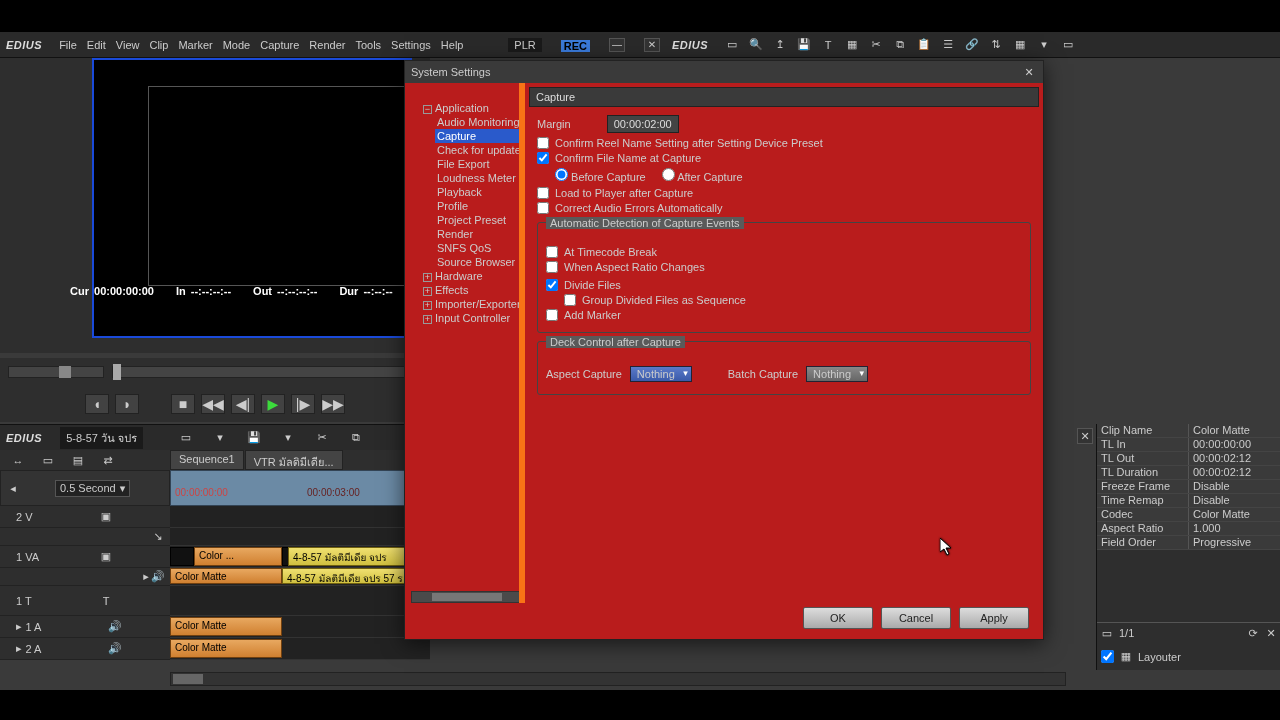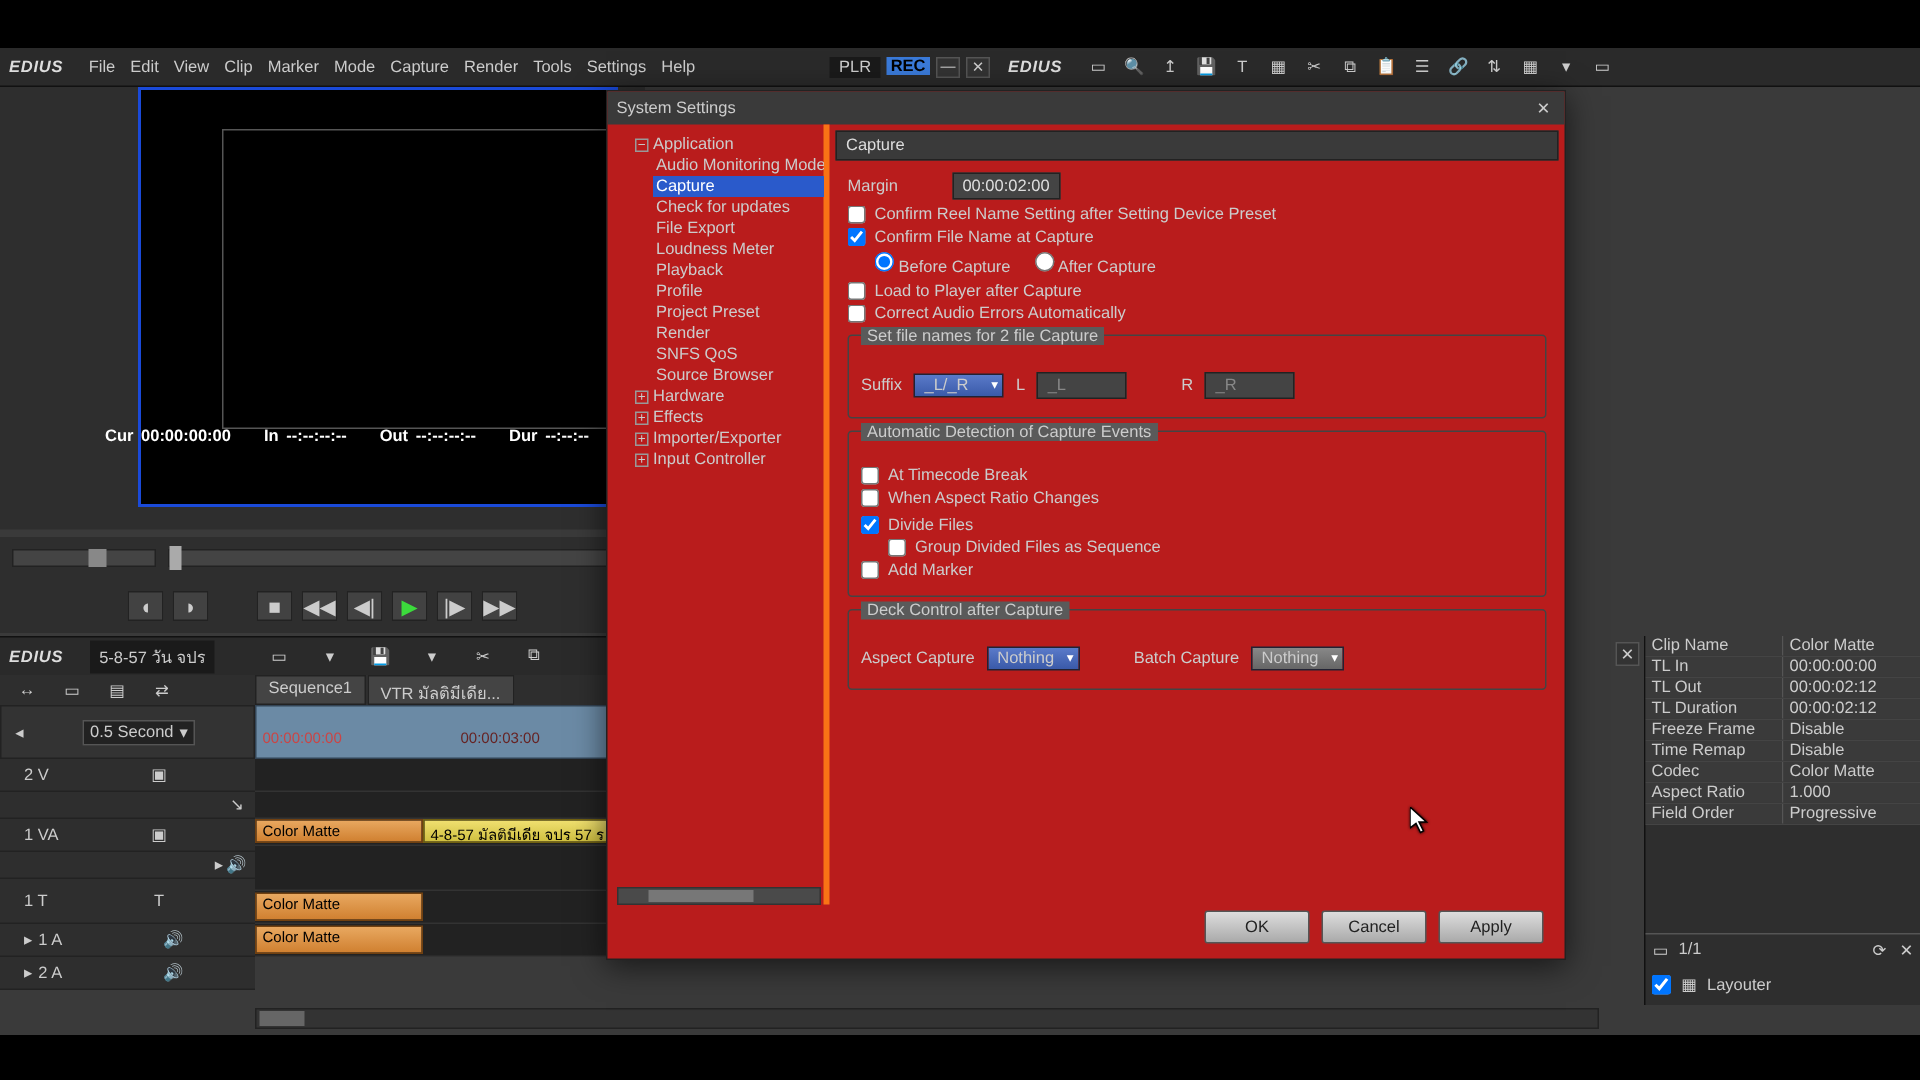--- a/index.html
+++ b/index.html
@@ -5,21 +5,21 @@
 * { box-sizing: border-box; margin: 0; padding: 0; font-family: Tahoma, Arial, sans-serif; font-size: 11px; color: #ccc; }
 body { background: #000; width: 1280px; height: 720px; overflow: hidden; position: relative; }
 .app-bg { position: absolute; top: 0; left: 0; width: 1280px; height: 720px; background: #3a3a3a; }
 
 
 .topbar { display:flex; align-items:center; height:26px; background:#2a2a2a; border-bottom:1px solid #111; padding:0 6px; }
 .topbar.left { position:absolute; top:32px; left:0; width:666px; }
 .topbar.right { position:absolute; top:32px; left:666px; width:614px; }
 .brand { font-weight:bold; color:#ddd; margin-right:12px; letter-spacing:0.5px; font-style:italic; }
 .menu-item { margin:0 5px; cursor:pointer; color:#ccc; }
-.titlebar-right { margin-left:auto; display:flex; align-items:flex-start; gap:4px; }
+.titlebar-right { margin-left:auto; display:flex; align-items:flex-end; gap:19px; }
 .pill { background:#1a1a1a; padding:1px 6px; }
 .rec { background:#3a7ad9; color:#000; padding:0 3px; font-weight:bold; }
 .win-btn { width:16px; height:14px; background:#333; border:1px solid #555; display:flex; align-items:center; justify-content:center; cursor:pointer; font-size:10px; }
 
 .tool-icon { width:18px; height:18px; margin:0 3px; display:flex; align-items:center; justify-content:center; cursor:pointer; }
 
 
 .preview-area { position:absolute; top:58px; left:0; width:430px; height:295px; background:#2e2e2e; }
 .preview-pane { position:absolute; top:0; left:92px; width:320px; height:280px; border:2px solid #1a4ad9; background:#000; }
 .preview-inner { position:absolute; top:26px; left:54px; width:260px; height:200px; background:#000; border:1px solid #555; }
@@ -74,21 +74,21 @@
 .info-row .k { width:92px; padding:0 4px; background:#3a3a3a; border-right:1px solid #555; }
 .info-row .v { flex:1; padding:0 4px; background:#3a3a3a; }
 .info-footer { position:absolute; top:198px; left:0; width:184px; padding:4px; display:flex; align-items:center; gap:6px; border-top:1px solid #555;}
 .layouter-row { position:absolute; top:222px; left:0; width:184px; padding:4px; display:flex; align-items:center; gap:6px; }
 
 
 .dialog { position:absolute; top:60px; left:404px; width:640px; height:580px; background:#b91c1c; border:1px solid #222; box-shadow:0 4px 20px rgba(0,0,0,0.6); }
 .dlg-title { height:22px; background:#3a3a3a; display:flex; align-items:center; padding:0 6px; color:#ddd; }
 .dlg-title .x { margin-left:auto; width:16px; height:16px; display:flex; align-items:center; justify-content:center; cursor:pointer; }
 .dlg-body { display:flex; height:520px; }
-.tree { width:148px; border-right:4px solid #f97316; overflow:auto; padding:6px 0 6px 6px; position:relative; }
+.tree { width:120px; border-right:6px solid #f97316; overflow:auto; padding:18px 0 6px 6px; position:relative; }
 .tree-item { padding:1px 2px; cursor:pointer; white-space:nowrap; }
 .tree-item.l1 { margin-left:10px; }
 .tree-item.l2 { margin-left:24px; }
 .tree-item.sel { background:#2a5acb; color:#fff; }
 .tree-exp { display:inline-block; width:9px; height:9px; border:1px solid #999; text-align:center; line-height:7px; font-size:9px; margin-right:3px; color:#ccc; }
 .tree-hscroll { position:absolute; bottom:0; left:6px; width:136px; height:12px; background:#4a4a4a; border:1px solid #333; }
 .tree-hscroll .thumb { position:absolute; left:20px; top:1px; width:70px; height:8px; background:#777; }
 
 .panel { flex:1; padding:8px 12px; overflow:auto; position:relative; }
 .panel-title { background:#3a3a3a; padding:3px 6px; margin:-4px -8px 8px -8px; color:#ddd; border:1px solid #222; }
@@ -252,20 +252,26 @@
     <div class="track-row">
         <span>▸</span>
         <span class="track-label">2 A</span>
         <span class="icon8">🔊</span>
       </div>
   </div>
 
   <div class="clips-area">
     <div class="clip-row"></div>
     <div class="clip-sub"></div>
+    <div class="clip-row">
+      <div class="clip black" style="left:0;width:24px"></div>
+      <div class="clip orange" style="left:24px;width:88px">Color ...</div>
+      <div class="clip black" style="left:112px;width:6px"></div>
+      <div class="clip yellow" style="left:118px;width:140px">4-8-57 มัลติมีเดีย จปร</div>
+    </div>
     <div class="clip-sub" style="position:relative">
       <div class="clip orange" style="left:0;width:112px;height:16px;top:0">Color Matte</div>
       <div class="clip yellow" style="left:112px;width:146px;height:16px;top:0">4-8-57 มัลติมีเดีย จปร 57 ร</div>
     </div>
     <div class="clip-row" style="height:30px"></div>
     <div class="clip-row">
         <div class="clip orange" style="left:0;width:112px">Color Matte</div>
       </div>
     <div class="clip-row">
         <div class="clip orange" style="left:0;width:112px">Color Matte</div>
@@ -380,32 +386,20 @@
         </div>
         <label class="chk">
             <input type="checkbox" style="">
             <span>Load to Player after Capture</span>
           </label>
         <label class="chk">
             <input type="checkbox" style="">
             <span>Correct Audio Errors Automatically</span>
           </label>
 
-        <div class="fieldset">
-          <div class="fieldset-title">Set file names for 2 file Capture</div>
-          <div class="form-row">
-            <span>Suffix</span>
-            <div class="dropdown"><span>_L/_R</span></div>
-            <span>L</span>
-            <span class="textfield" style="width:60px;color:#888">_L</span>
-            <span style="width:20px"></span>
-            <span>R</span>
-            <span class="textfield" style="width:60px;color:#888">_R</span>
-          </div>
-        </div>
 
         <div class="fieldset">
           <div class="fieldset-title">Automatic Detection of Capture Events</div>
           <div style="display:flex; gap:40px;">
             <div>
               <label class="chk">
                   <input type="checkbox" style="">
                   <span>At Timecode Break</span>
                 </label>
               <label class="chk">

